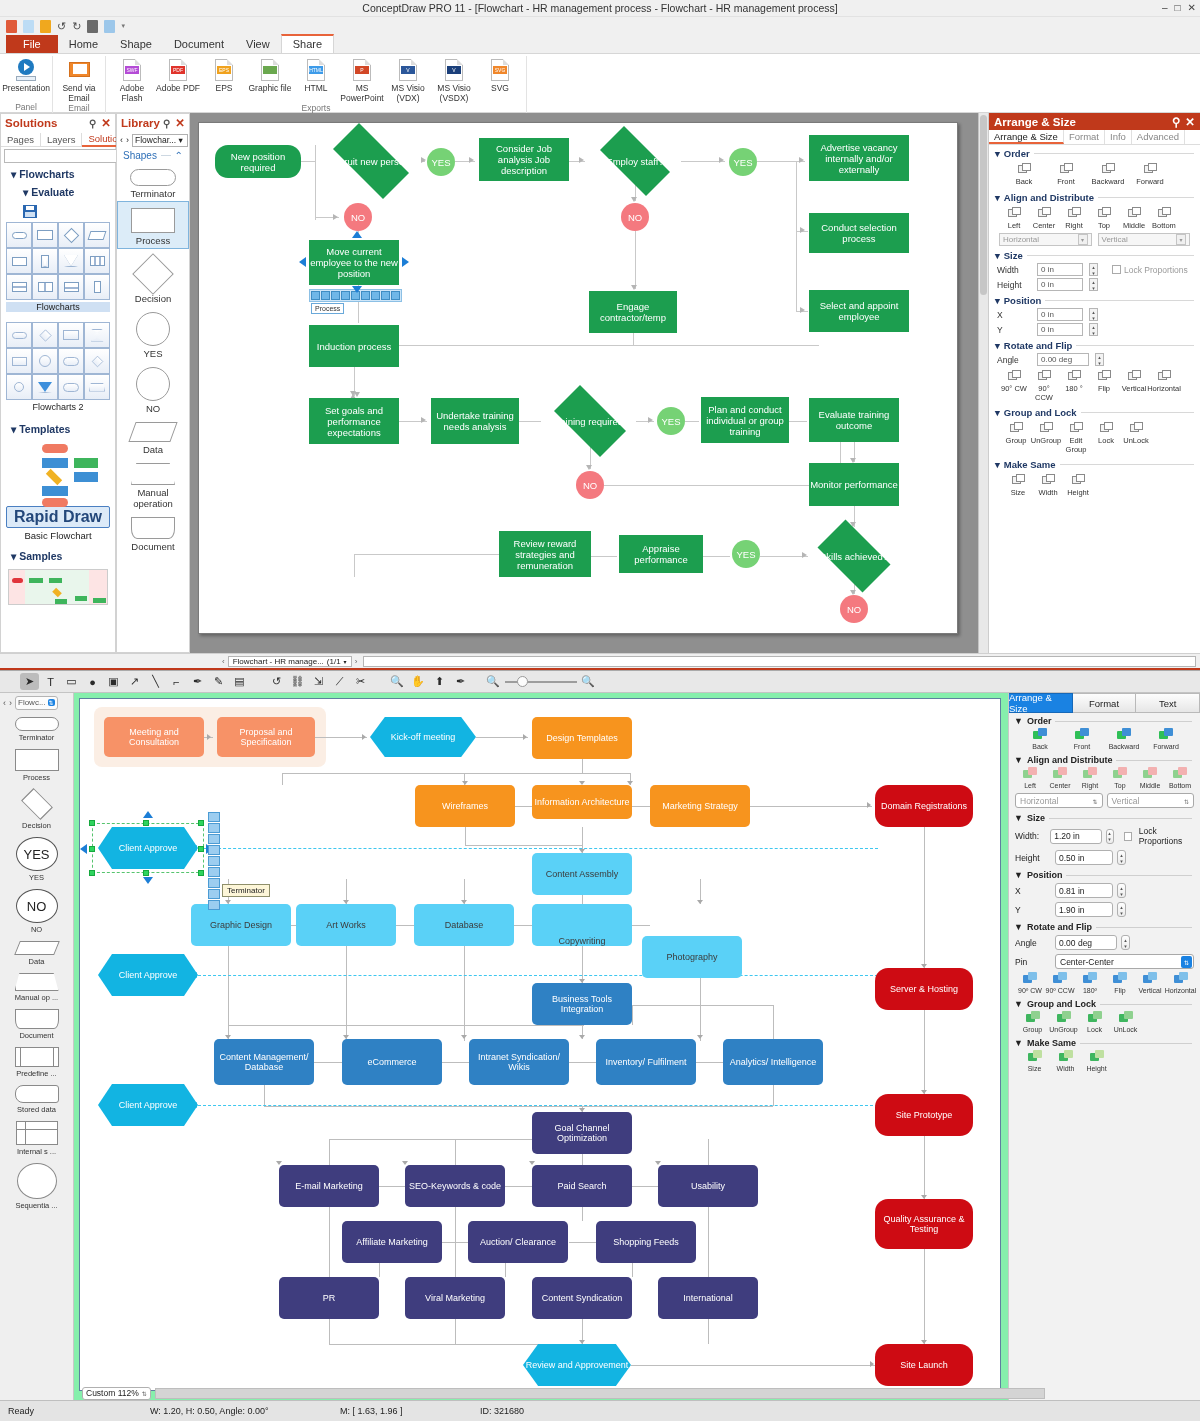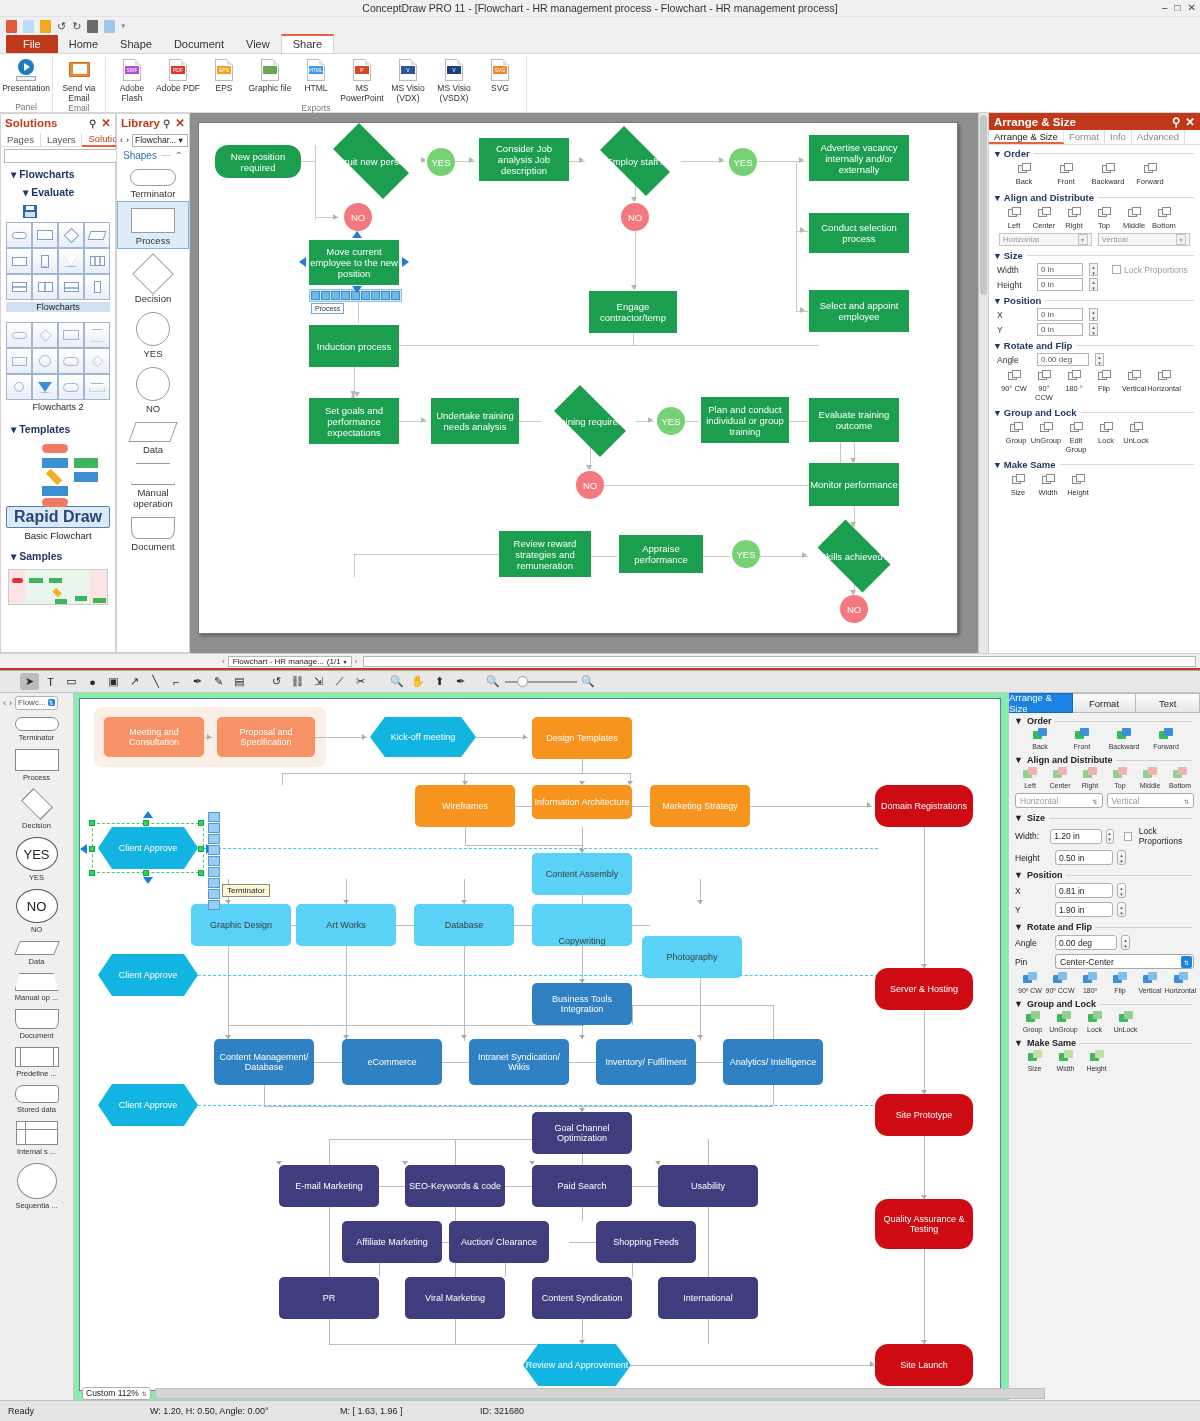--- a/index.html
+++ b/index.html
@@ -1274,21 +1274,21 @@
             </div>
             <div class="b purple" style="left: 578px; top: 466px; width: 100px; height: 42px;">
               <span>Usability</span>
             </div>
             <div class="b red" style="left: 795px; top: 500px; width: 98px; height: 50px;">
               <span>Quality Assurance &amp; Testing</span>
             </div>
             <div class="b purple" style="left: 262px; top: 522px; width: 100px; height: 42px;">
               <span>Affiliate Marketing</span>
             </div>
-            <div class="b purple" style="left: 369px; top: 522px; width: 100px; height: 42px;">
+            <div class="b purple" style="left: 388px; top: 522px; width: 100px; height: 42px;">
               <span>Auction/ Clearance</span>
             </div>
             <div class="b purple" style="left: 516px; top: 522px; width: 100px; height: 42px;">
               <span>Shopping Feeds</span>
             </div>
             <div class="b purple" style="left: 199px; top: 578px; width: 100px; height: 42px;">
               <span>PR</span>
             </div>
             <div class="b purple" style="left: 325px; top: 578px; width: 100px; height: 42px;">
               <span>Viral Marketing</span>

